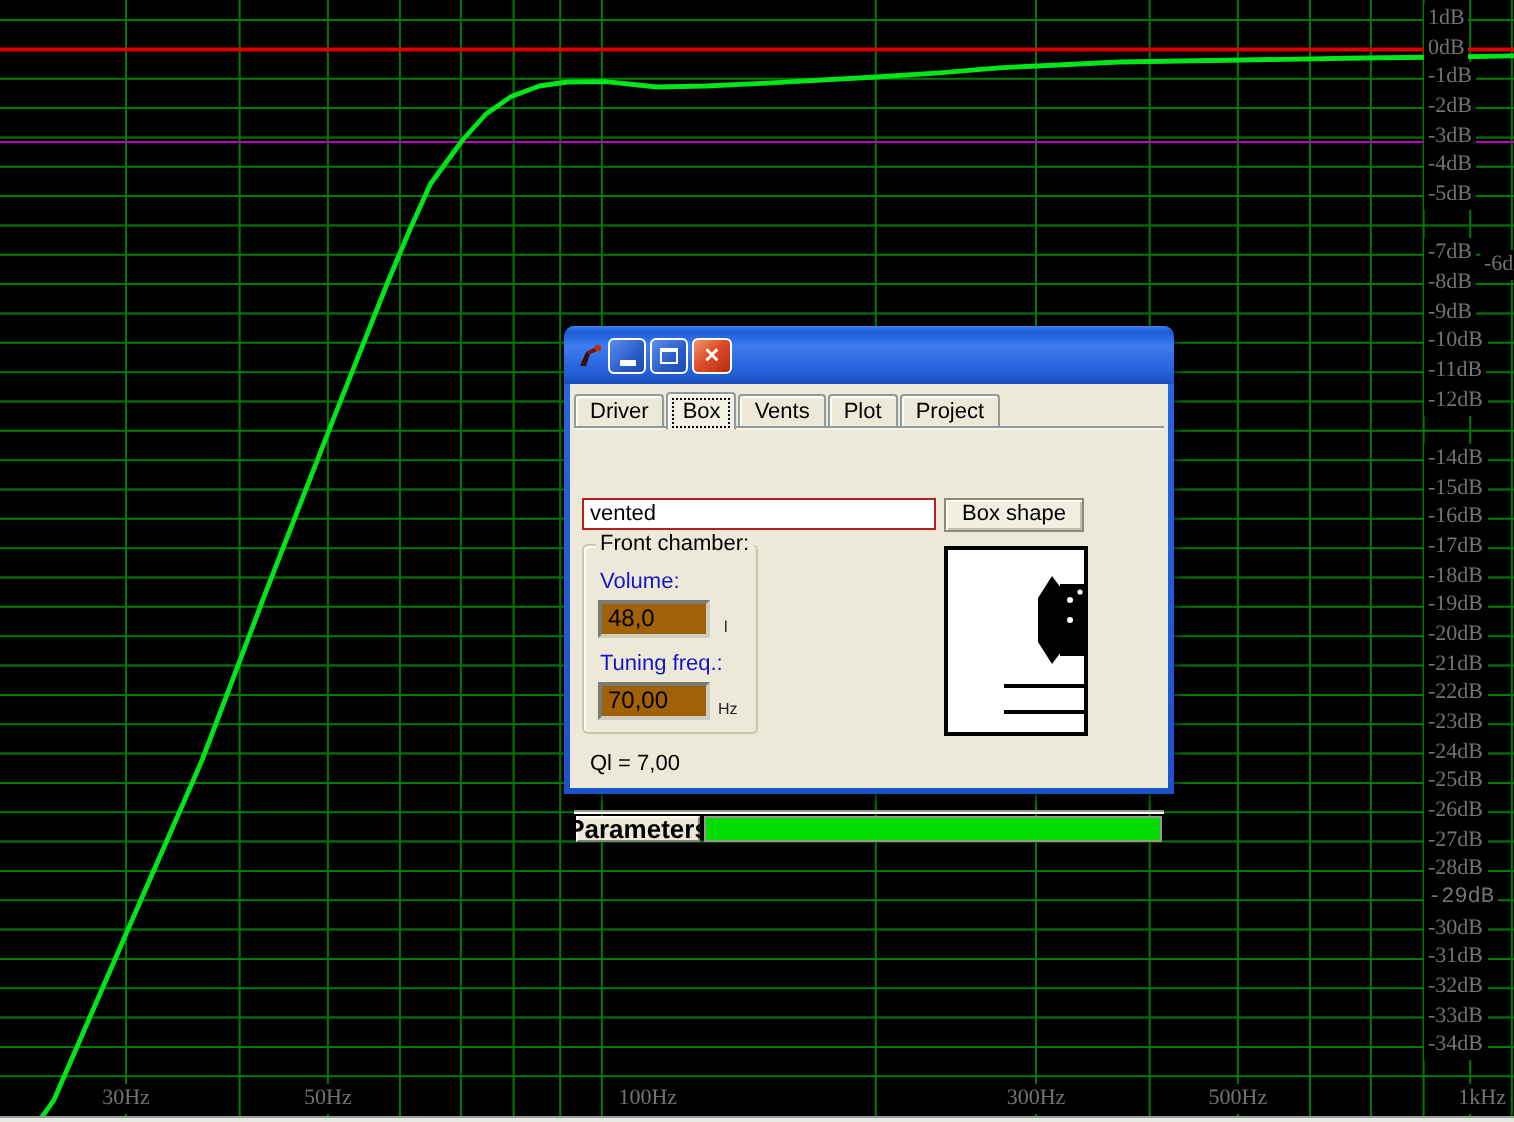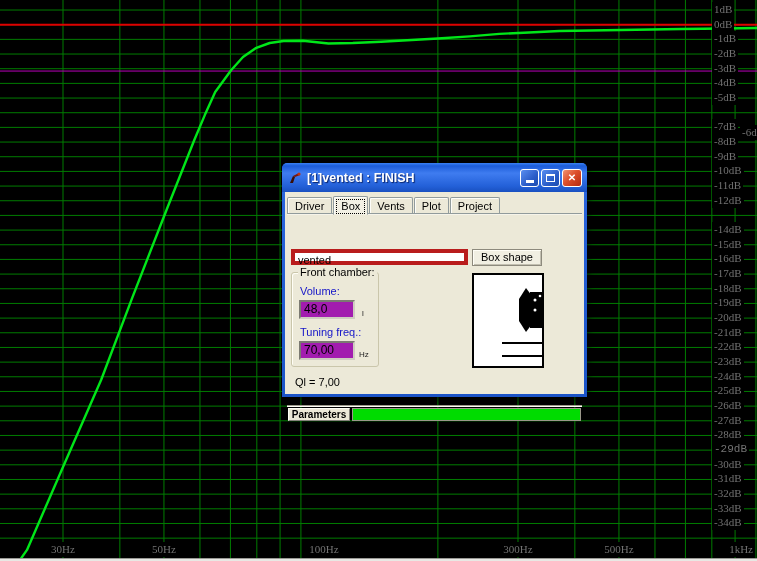--- a/index.html
+++ b/index.html
@@ -46,23 +46,23 @@
          border-radius:2px 2px 0 0; margin-right:1px; position:relative;
          box-shadow:inset 1px 1px 0 #fdfdf8; }
   .tab.active { height:19px; padding-top:3px; background:#f2f0e4; z-index:3; }
   .tab.active .focus-dots { position:absolute; left:2px; top:2px; right:2px; bottom:0;
          border:1px dotted #000; }
   #tab-panel-line { position:absolute; left:2px; top:21px; right:2px; height:2px;
          background:#f6f4ea; border-top:1px solid #919b9c; z-index:1; }
   .tab.active { border-bottom:1px solid #f2f0e4; margin-bottom:-1px; z-index:4; }
 
   
-  .edit { position:absolute; background:#fff; border:4px solid #b91c1c;
+  .edit { position:absolute; background:#fff; border:1px solid #b91c1c;
           font-size:11px; color:#000; padding:1px 3px; line-height:12px; }
-  .sunken { border:2px inset #cfcdc0; background:#a21caf; font-size:12px; padding:0 3px;
+  .sunken { border:2px inset #cfcdc0; background:#a16207; font-size:12px; padding:0 3px;
             color:#000; line-height:14px; }
   .xp-button { position:absolute; background:#f1efe2; border:1px solid #8d8a7d;
                box-shadow:inset 1px 1px 0 #fffef6, inset -1px -1px 0 #c2bfb0;
                font-size:11px; color:#000; text-align:center; cursor:default; }
   .groupbox { position:absolute; border:1px solid #cac6ab;
               box-shadow:inset 1px 1px 0 #fffef6; border-radius:3px; }
   .group-legend { position:absolute; top:-7px; left:6px; background:#ece9d8;
                   font-size:11px; color:#000; padding:0 2px; line-height:13px; }
   .blue-label { position:absolute; color:#1414c8; font-size:11px; }
   .unit-label { position:absolute; color:#222; font-size:8px; }
@@ -72,21 +72,21 @@
   #box-drawing { position:absolute; background:#fff; border:2px solid #000; overflow:hidden; }
   .port-line { position:absolute; height:2px; background:#000; right:0; }
 
   
   #status-divider { position:absolute; left:2px; right:2px; top:213px; height:2px;
                     border-top:1px solid #9c9a8c; border-bottom:1px solid #fffef6; }
   #status-row { position:absolute; left:3px; right:3px; top:216px; height:13px;
                 display:flex; align-items:stretch; }
   #parameters-btn { width:62px; background:#ece9d8; border:1px solid;
                     border-color:#fffef6 #84827a #84827a #fffef6;
-                    font-size:10px; font-weight:bold; color:#000;
+                    font-size:13px; font-weight:bold; color:#000;
                     display:flex; align-items:center; justify-content:center; cursor:default; }
   #progress-bar { flex:1; margin-left:2px; border:1px solid #9a988a; background:#00dc00; }
 </style>
 </head>
 <body>
 
 <div id="stage">
 
   <svg id="chart-svg" width="757" height="561">
       <line x1="63" y1="0" x2="63" y2="558" stroke="#007d00" stroke-width="1"></line>
@@ -193,21 +193,20 @@
     </div>
   <div id="bottom-strip"></div>
 
   <div id="xp-window">
     <div id="titlebar">
       <svg width="14" height="14" viewBox="0 0 14 14">
         <path d="M2 12 L5 5 L7 6 L5 12 Z" fill="#3a0f08"></path>
         <path d="M5 5 L11 2 L12 4 L7 6 Z" fill="#7a1408"></path>
         <circle cx="11" cy="3" r="1.6" fill="#c03010"></circle>
       </svg>
-      <span id="title-text">[1]vented : FINISH</span>
       <span class="tb-btn">
           <span class="glyph-min"></span>
         </span>
       <span class="tb-btn">
           <span class="glyph-max"></span>
         </span>
       <span class="tb-btn close">
           <span>✕</span>
         </span>
     </div>

